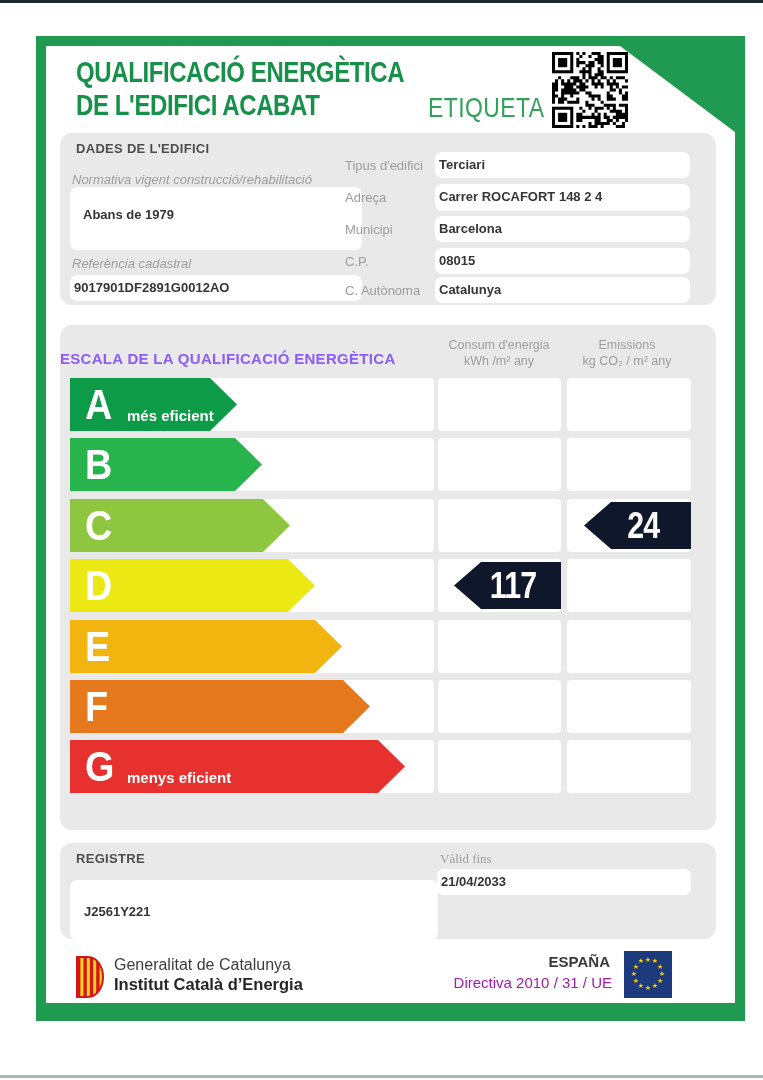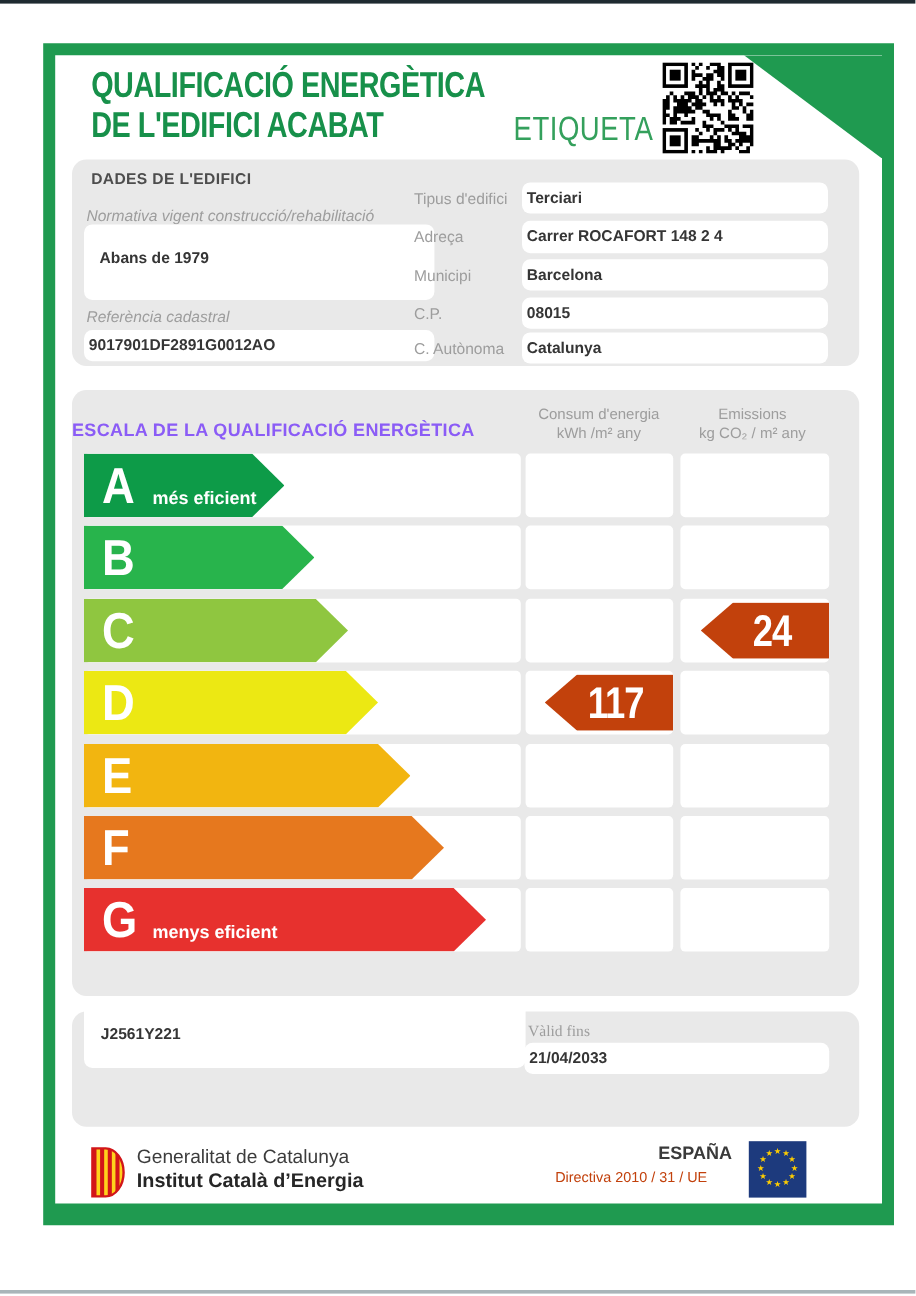--- a/index.html
+++ b/index.html
@@ -30,30 +30,30 @@
   .valbox{background:#ffffff;border-radius:7px;position:absolute;box-sizing:border-box;}
   .val{font-size:13px;font-weight:bold;color:#353535;white-space:nowrap;}
   .vcenter{line-height:26px;padding-left:4px;}
   
   .col-head{font-size:12.5px;color:#9d9d9d;text-align:center;line-height:16px;}
   .scale-row-band{position:absolute;background:#ffffff;border-radius:4px;}
   .arrow{position:absolute;clip-path:polygon(0 0,calc(100% - 27px) 0,100% 50%,calc(100% - 27px) 100%,0 100%);}
   .arrow-letter{position:absolute;left:15px;top:1px;color:#ffffff;font-weight:bold;font-size:42px;
     line-height:51px;transform:scaleX(.9);transform-origin:left center;}
   .arrow-note{position:absolute;bottom:7px;color:#ffffff;font-weight:bold;font-size:15px;white-space:nowrap;}
-  .badge{position:absolute;background:#c2410c;
+  .badge{position:absolute;background:#0f172a;
     clip-path:polygon(27px 0,100% 0,100% 100%,27px 100%,0 50%);
     display:flex;align-items:center;justify-content:center;}
   .badge span{color:#ffffff;font-weight:bold;font-size:37px;letter-spacing:-1px;
     transform:scaleX(.82);padding-left:14px;}
   
   .foot-name{font-size:16px;color:#3c3c3c;white-space:nowrap;}
   .foot-name-bold{font-size:16.5px;color:#262626;font-weight:bold;white-space:nowrap;}
   .espana{font-size:15px;font-weight:bold;color:#3a3a3a;text-align:right;}
-  .directiva{font-size:12px;color:#c2410c;text-align:center;white-space:nowrap;}
+  .directiva{font-size:15px;color:#a21caf;text-align:right;white-space:nowrap;}
   .eu-flag{left:624px;top:951px;width:48px;height:47px;background:#1d3a7d;}
 </style>
 </head>
 <body>
 
 <div class="abs edge-top"></div>
 
 <div class="abs frame"></div>
 <div class="abs corner-triangle"></div>
 
@@ -172,21 +172,21 @@
     <div class="scale-row-band" style="left:438px;top:740px;width:123px;height:53px;"></div>
     <div class="scale-row-band" style="left:567px;top:740px;width:124px;height:53px;"></div>
     <div class="arrow" style="left:70px;top:740px;width:335px;height:53px;background:#e7312e;">
       <div class="arrow-letter" style="">G</div>
       <div class="arrow-note" style="left:57px;">menys eficient</div>
     </div>
   </div>
 
 <div class="abs panel" style="left:60px;top:843px;width:656px;height:96px;"></div>
 <div class="abs sec-title" style="left:76px;top:851px;">REGISTRE</div>
-<div class="valbox" style="left:70px;top:830px;width:368px;height:60px;">
+<div class="valbox" style="left:70px;top:880px;width:368px;height:60px;">
   <div class="val" style="padding:24px 0 0 14px;">J2561Y221</div>
 </div>
 <div class="abs lbl" style="left:440px;top:851px;font-family:Liberation Serif, serif;">Vàlid fins</div>
 <div class="valbox" style="left:437px;top:869px;width:254px;height:26px;">
   <div class="val vcenter">21/04/2033</div>
 </div>
 
 <svg class="abs" style="left:75px;top:955px;" width="30" height="44" viewBox="0 0 30 44">
   <defs>
       <clipPath id="shieldClip">

